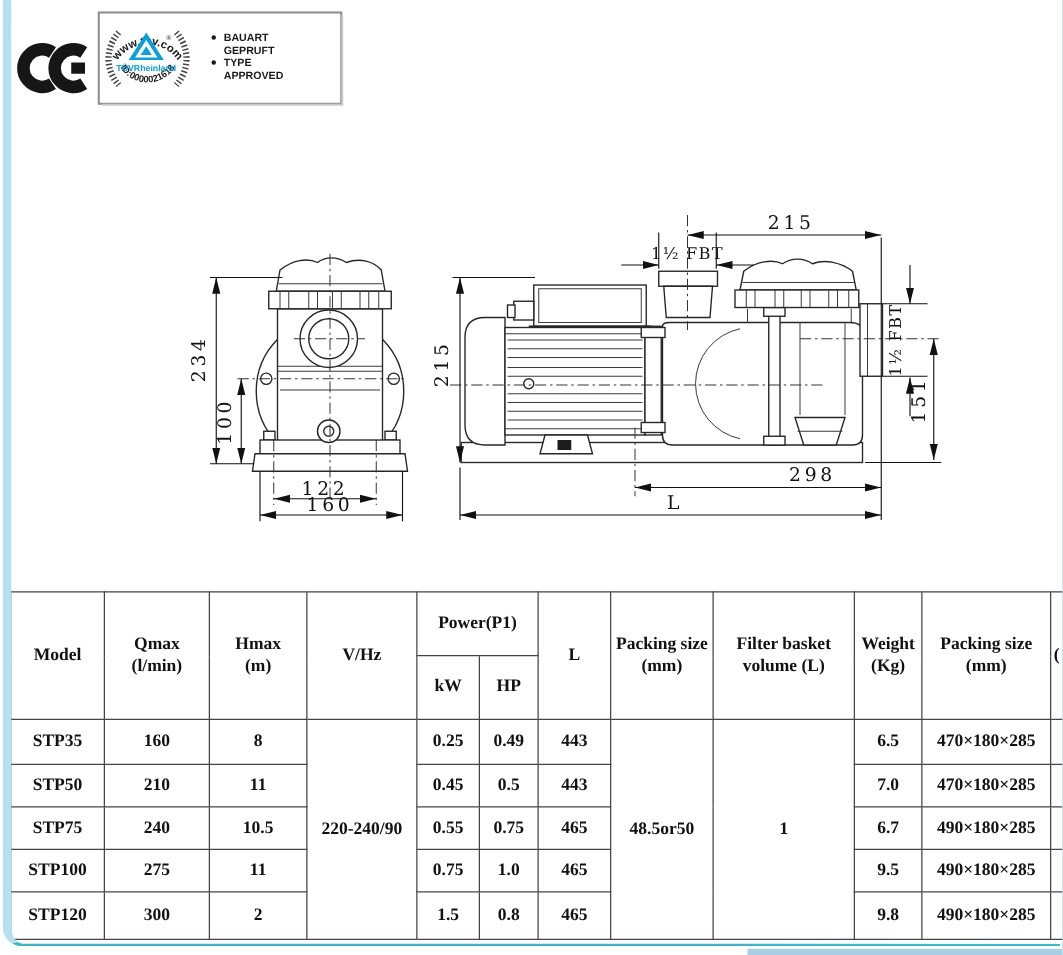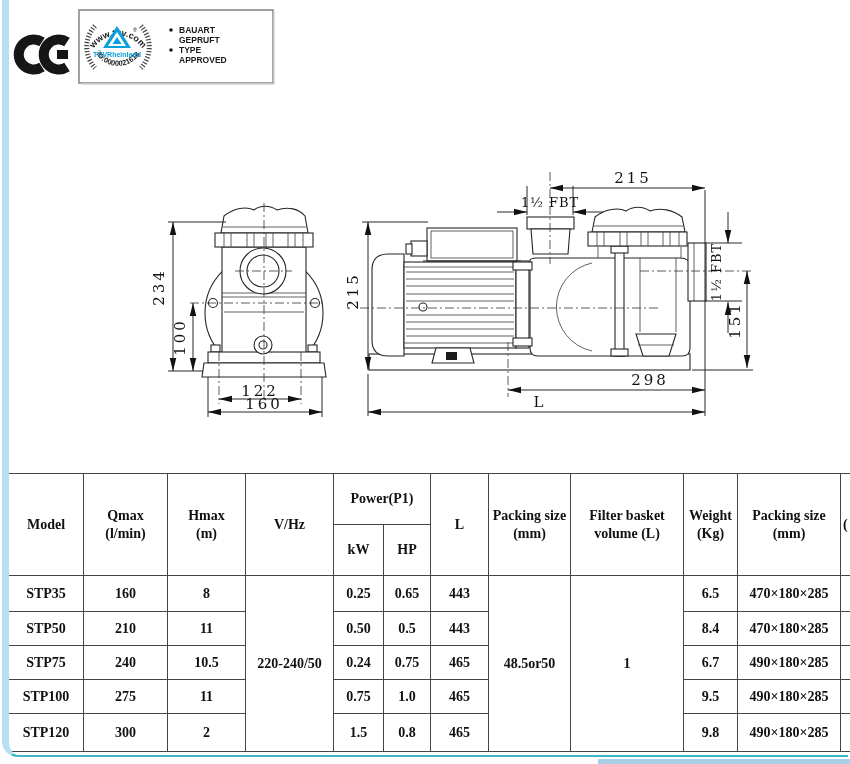--- a/index.html
+++ b/index.html
@@ -224,46 +224,46 @@
       <th rowspan="2" class="cut-th">(</th>
     </tr>
     <tr class="h2">
       <th>kW</th>
       <th>HP</th>
     </tr>
     <tr style="height:36px">
       <td>STP35</td>
       <td>160</td>
       <td>8</td>
-      <td rowspan="5">220-240/50</td>
+      <td rowspan="5">220-240/90</td>
       <td>0.25</td>
-      <td>0.65</td>
+      <td>0.49</td>
       <td>443</td>
       <td rowspan="5">48.5or50</td>
       <td rowspan="5">1</td>
       <td>6.5</td>
       <td>470×180×285</td>
       <td></td>
     </tr>
     <tr style="height:34px">
       <td>STP50</td>
       <td>210</td>
       <td>11</td>
-      <td>0.50</td>
+      <td>0.45</td>
       <td>0.5</td>
       <td>443</td>
-      <td>8.4</td>
+      <td>7.0</td>
       <td>470×180×285</td>
       <td></td>
     </tr>
     <tr style="height:34px">
       <td>STP75</td>
       <td>240</td>
       <td>10.5</td>
-      <td>0.24</td>
+      <td>0.55</td>
       <td>0.75</td>
       <td>465</td>
       <td>6.7</td>
       <td>490×180×285</td>
       <td></td>
     </tr>
     <tr style="height:34px">
       <td>STP100</td>
       <td>275</td>
       <td>11</td>

